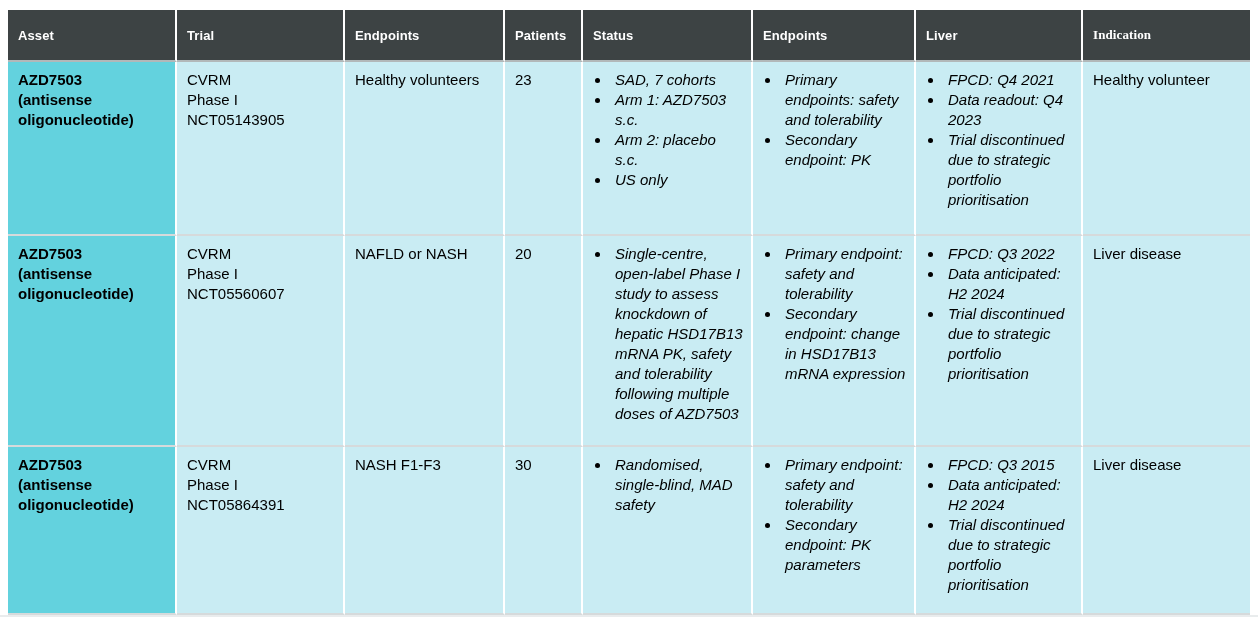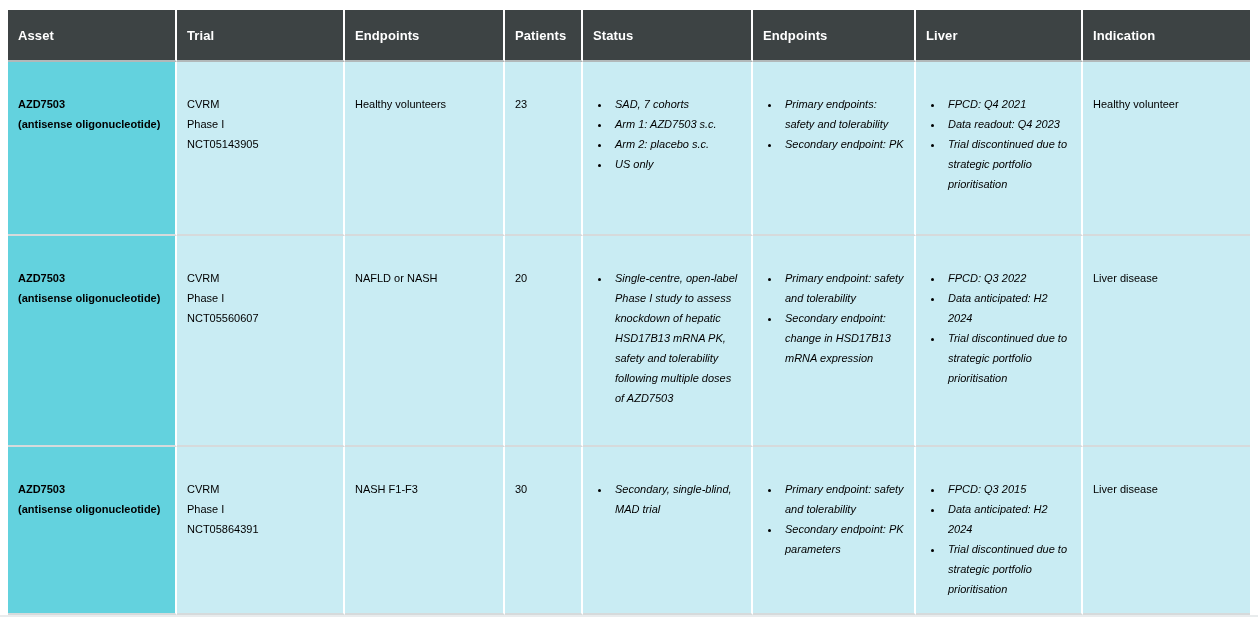--- a/index.html
+++ b/index.html
@@ -42,28 +42,28 @@
     font-size:13px;
     font-weight:bold;
     text-align:left;
     height:52px;
     padding:0 10px;
     vertical-align:middle;
     border-right:2px solid var(--column-separator);
     border-bottom:2px solid var(--header-separator);
     letter-spacing:0.1px;
   }
-  th:last-child{border-right:none;}
+  th:last-child{border-right:none;font-family:Liberation Serif, serif;}
 
   td{
     background:var(--cell-bg);
-    font-size:11px;
+    font-size:15px;
     line-height:20px;
     vertical-align:top;
-    padding:32px 8px 14px 10px;
+    padding:8px 8px 14px 10px;
     border-right:2px solid var(--column-separator);
     border-bottom:2px solid var(--row-separator);
     color:var(--text-color);
   }
   td:last-child{border-right:none;}
   tbody tr:nth-child(1){height:174px;}
   tbody tr:nth-child(2){height:211px;}
   tbody tr:nth-child(3){height:168px;}
   tbody tr:last-child td{border-bottom:2px solid var(--table-bottom-border);}
 
@@ -191,21 +191,21 @@
           </td>
           <td class="col-trial">
             <div class="line">CVRM</div>
             <div class="line">Phase I</div>
             <div class="line">NCT05864391</div>
           </td>
           <td class="col-population">NASH F1-F3</td>
           <td class="col-patients">30</td>
           <td class="col-design">
             <ul>
-              <li>Secondary, single-blind, MAD trial</li>
+              <li>Randomised, single-blind, MAD safety</li>
             </ul>
           </td>
           <td class="col-endpoints">
             <ul>
               <li>Primary endpoint: safety and tolerability</li>
               <li>Secondary endpoint: PK parameters</li>
             </ul>
           </td>
           <td class="col-status">
             <ul>

